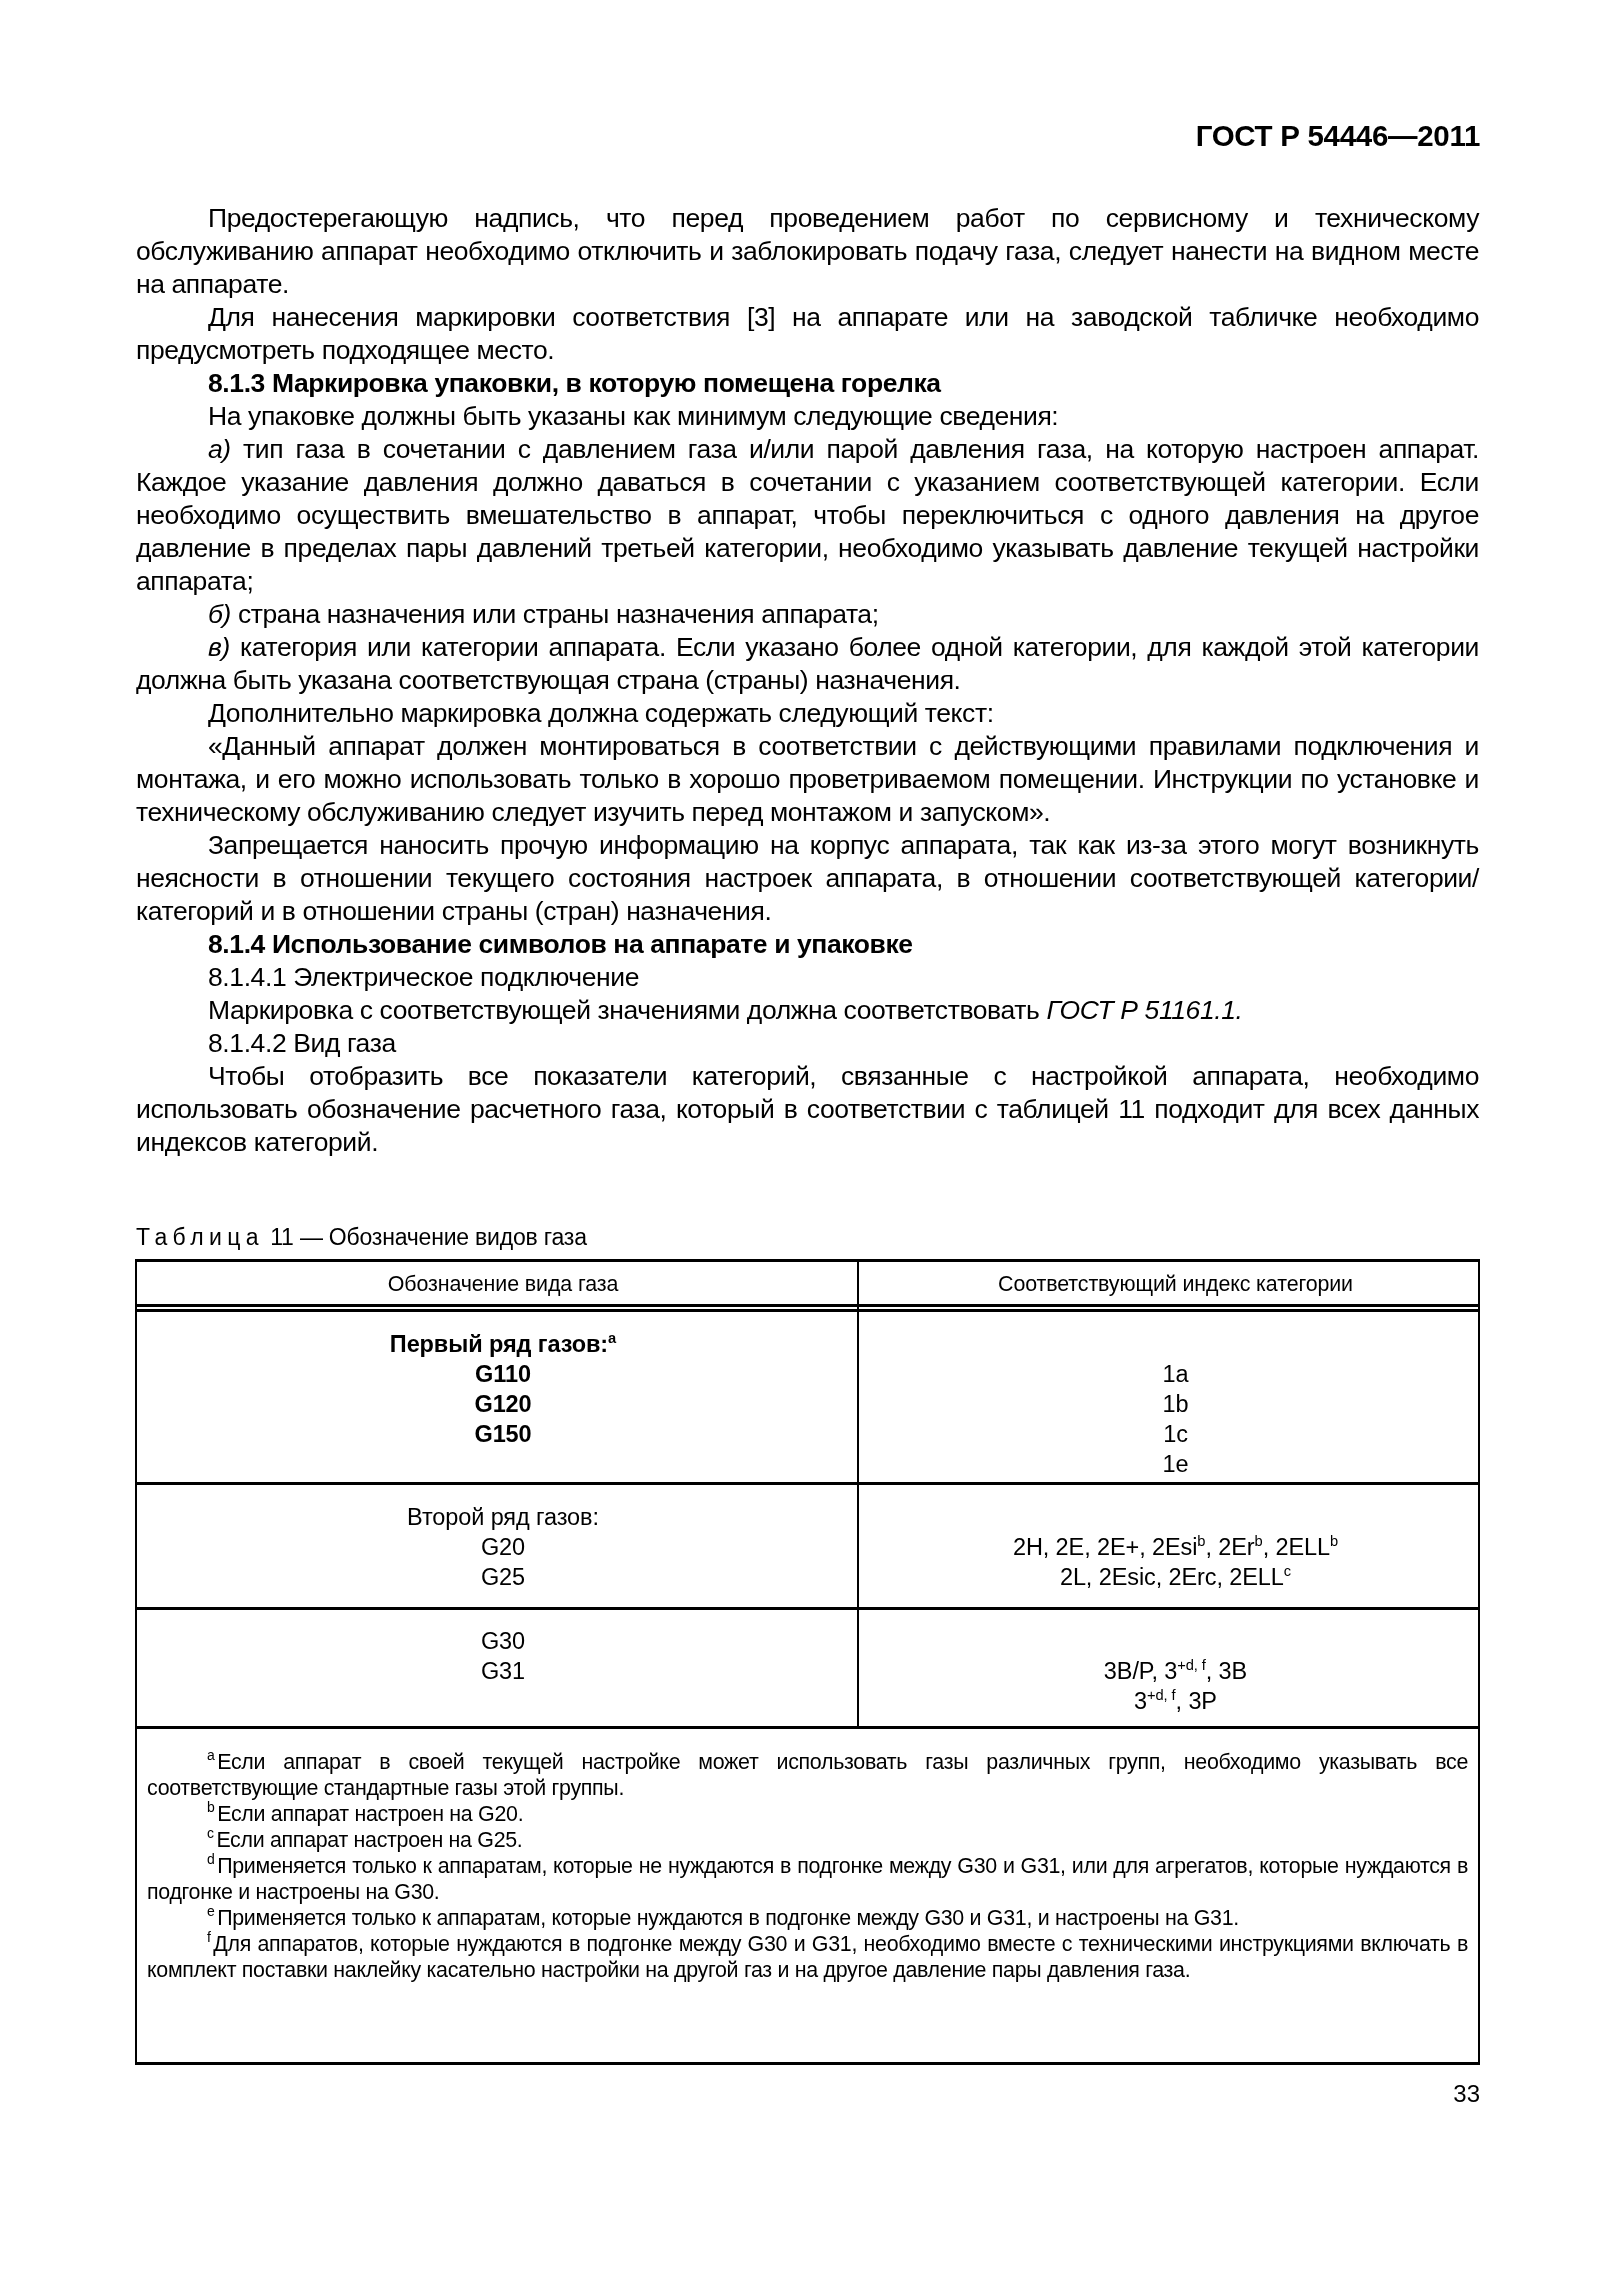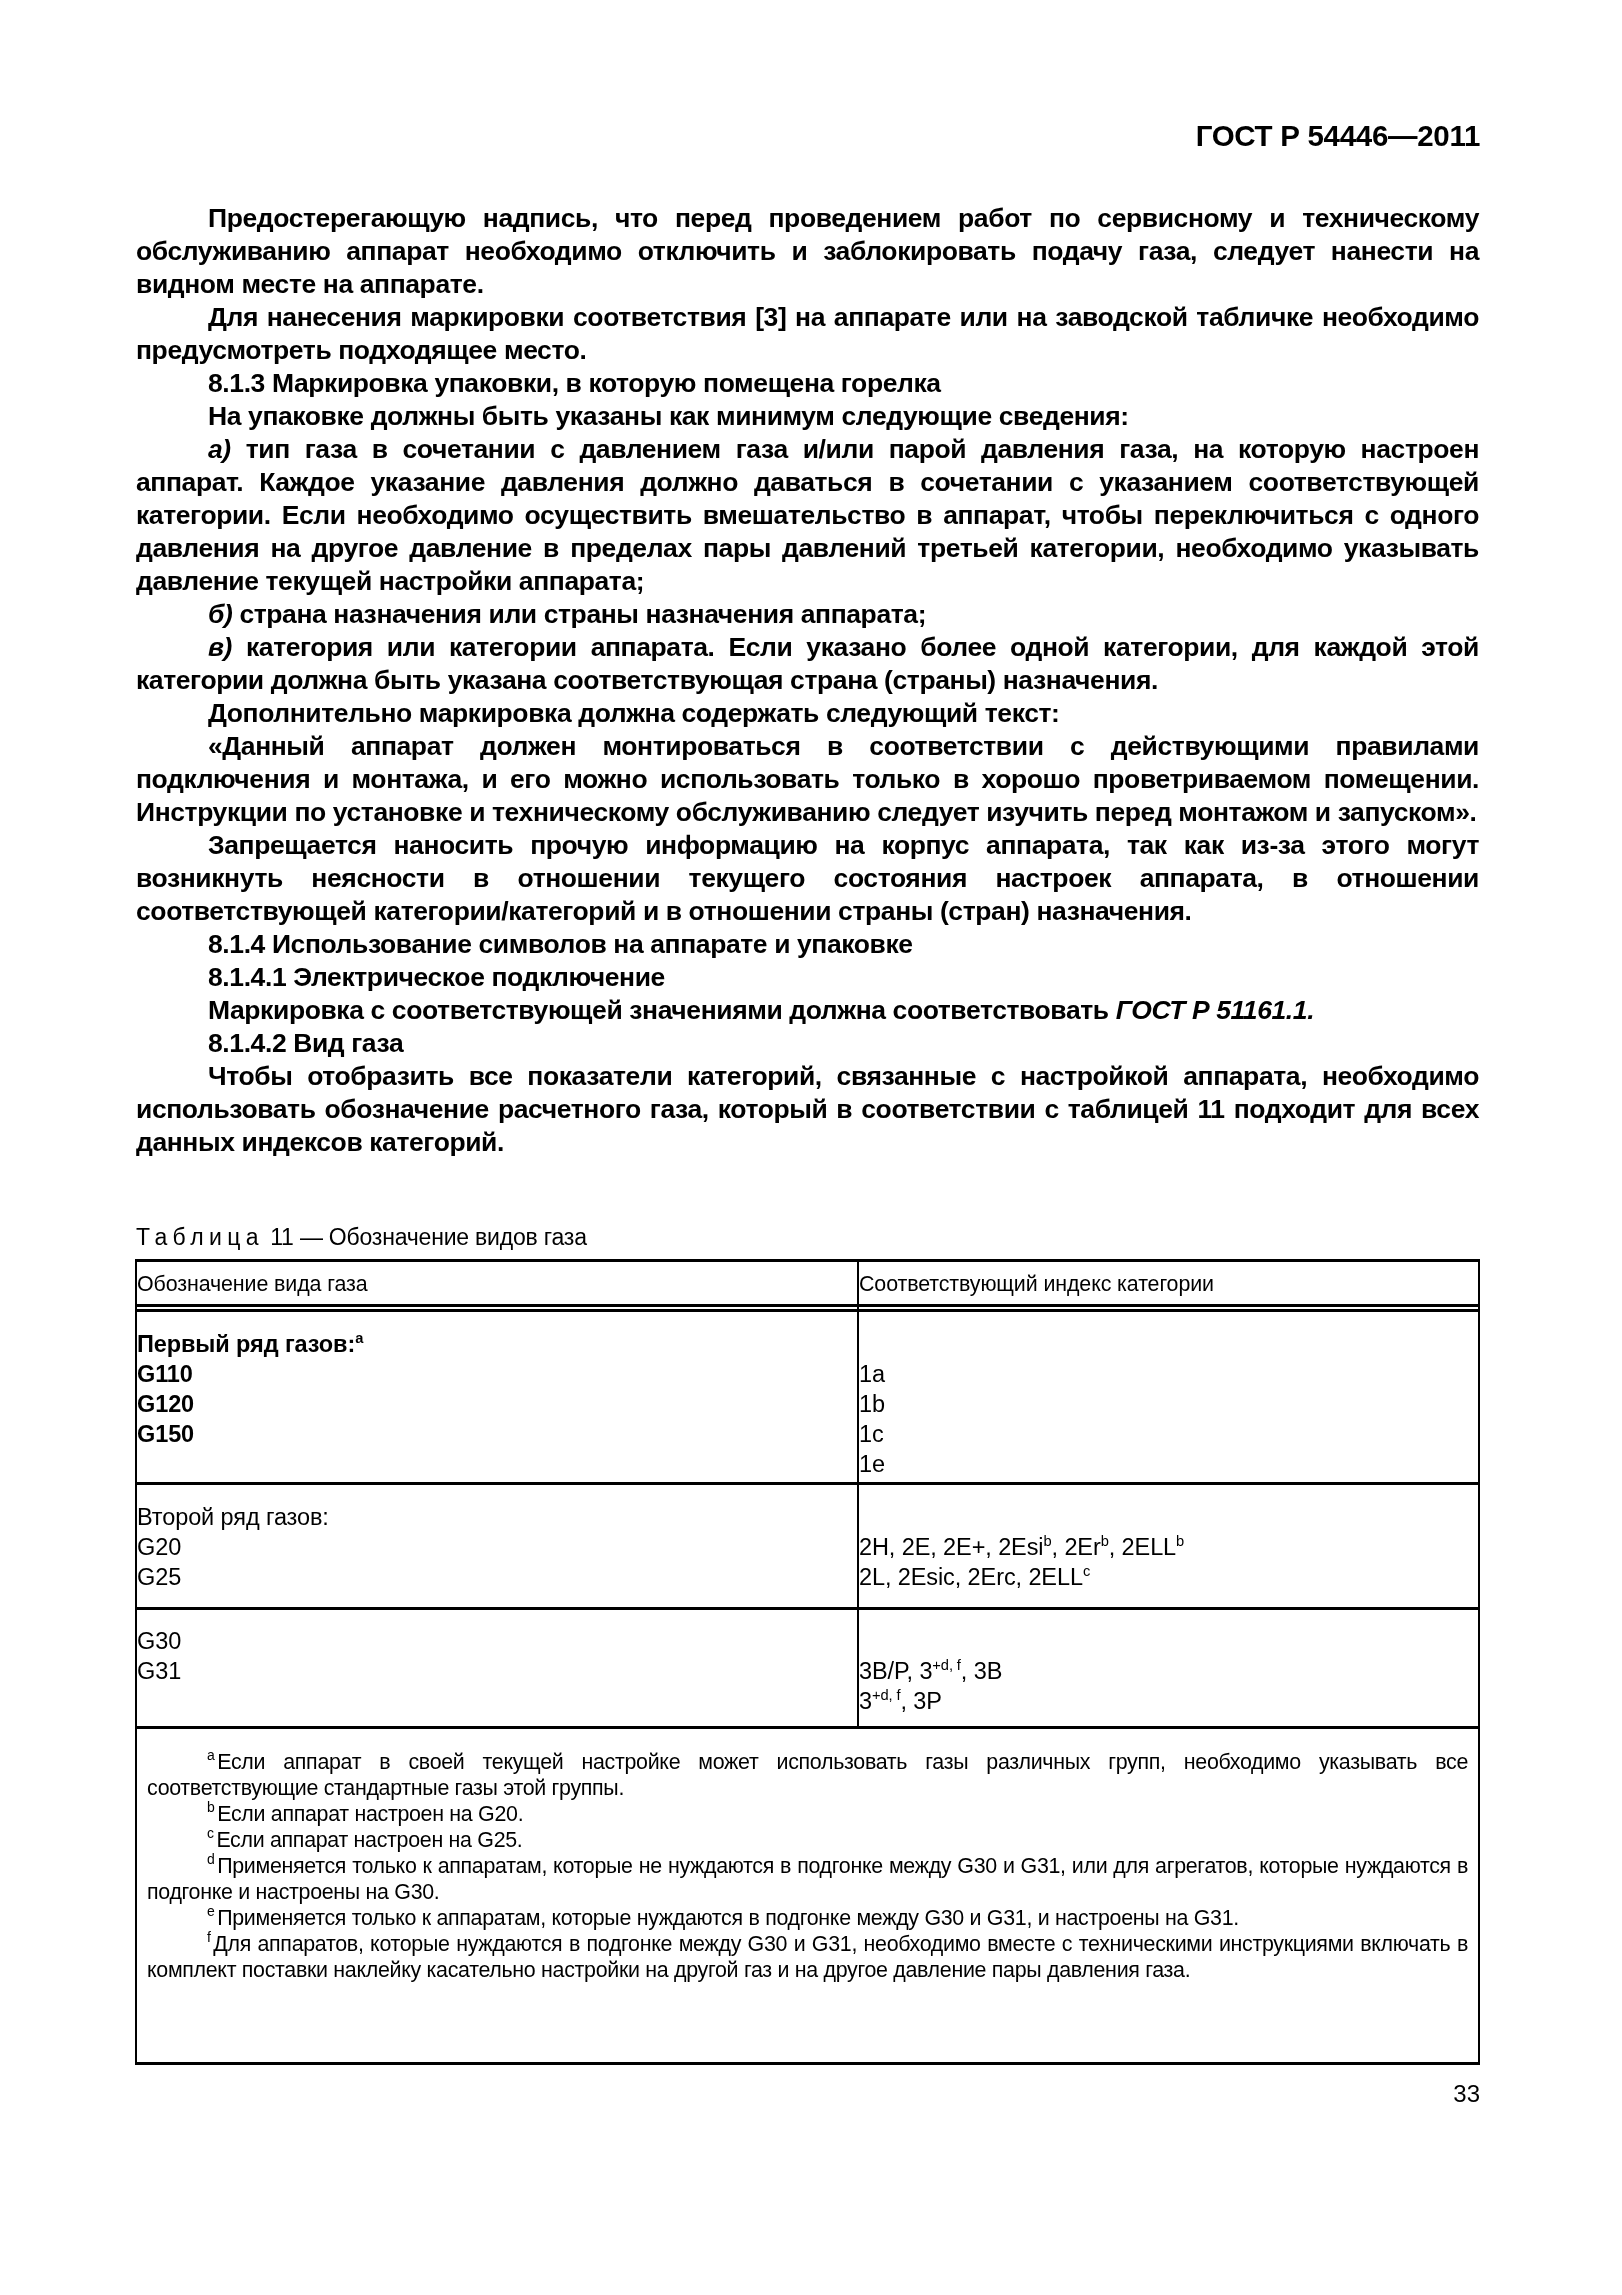--- a/index.html
+++ b/index.html
@@ -1,27 +1,27 @@
 <!DOCTYPE html>
 <html style="font-size:10.7px"><head>
 <meta charset="utf-8">
 <style>
   html, body { margin:0; padding:0; background:#ffffff; }
   body { width:1623px; height:2295px; position:relative; overflow:hidden; color:#000; font-family:"Liberation Sans", sans-serif; }
   .hdr { position:absolute; right:143px; top:119px; font-size:29.5px; font-weight:bold; letter-spacing:-0.3px; }
   .body { position:absolute; left:136px; top:202px; width:1343px; font-size:26.5px; line-height:33px; letter-spacing:-0.4px; }
-  .body p { margin:0; text-indent:72px; text-align:justify;font-weight:bold; }
+  .body p { margin:0; text-indent:72px; text-align:justify; }
   .body p.h { font-weight:bold; }
   .body i { font-style:italic; }
   .caption { position:absolute; left:136px; top:1224px; font-size:23px; letter-spacing:-0.2px; }
   .caption .sp { letter-spacing:5.4px; }
   .tbl { position:absolute; left:135px; top:1259px; width:1345px; height:806px; box-sizing:border-box; border:2.7px solid #000; border-top-width:3.4px; border-bottom-width:3.4px; }
   .col-div { position:absolute; left:720px; width:2px; background:#000; }
   .hline { position:absolute; left:0; right:0; background:#000; }
-  .cell { position:absolute; font-size:23.5px; line-height:30px; letter-spacing:-0.1px; }
+  .cell { position:absolute; text-align:center; font-size:23.5px; line-height:30px; letter-spacing:-0.1px;padding-left:6px; }
   .cell.l { left:0; width:720px; }
   .cell.r { left:722px; width:621px; }
   .cell sup { font-size:14.7px; line-height:0; vertical-align:9.4px; }
   .th { font-size:21.4px; }
   .notes { position:absolute; left:12px; right:12px; top:1749px; font-size:21.4px; line-height:26px; letter-spacing:-0.3px; }
   .notes p { margin:0; text-indent:60px; text-align:justify; }
   .notes sup { font-size:14px; line-height:0; vertical-align:8.7px; margin-right:2.7px; }
   .pnum { position:absolute; right:143px; top:2080px; font-size:24px; }
 </style>
 </head>

